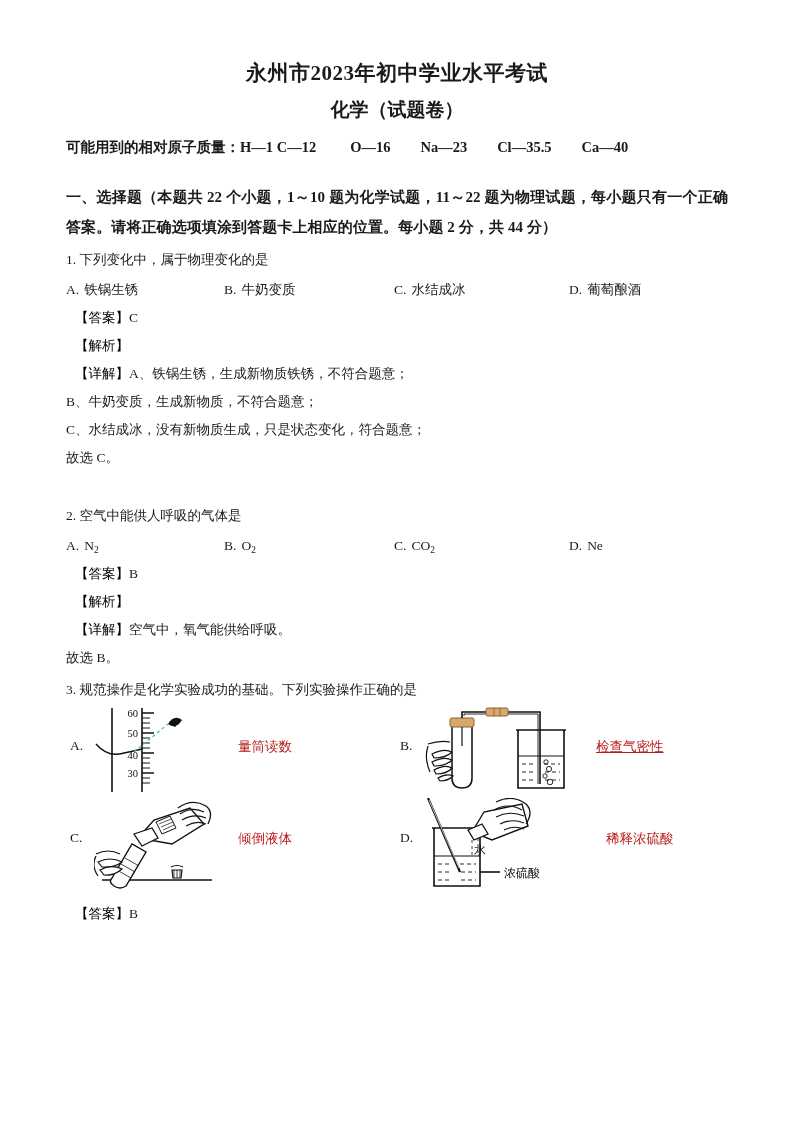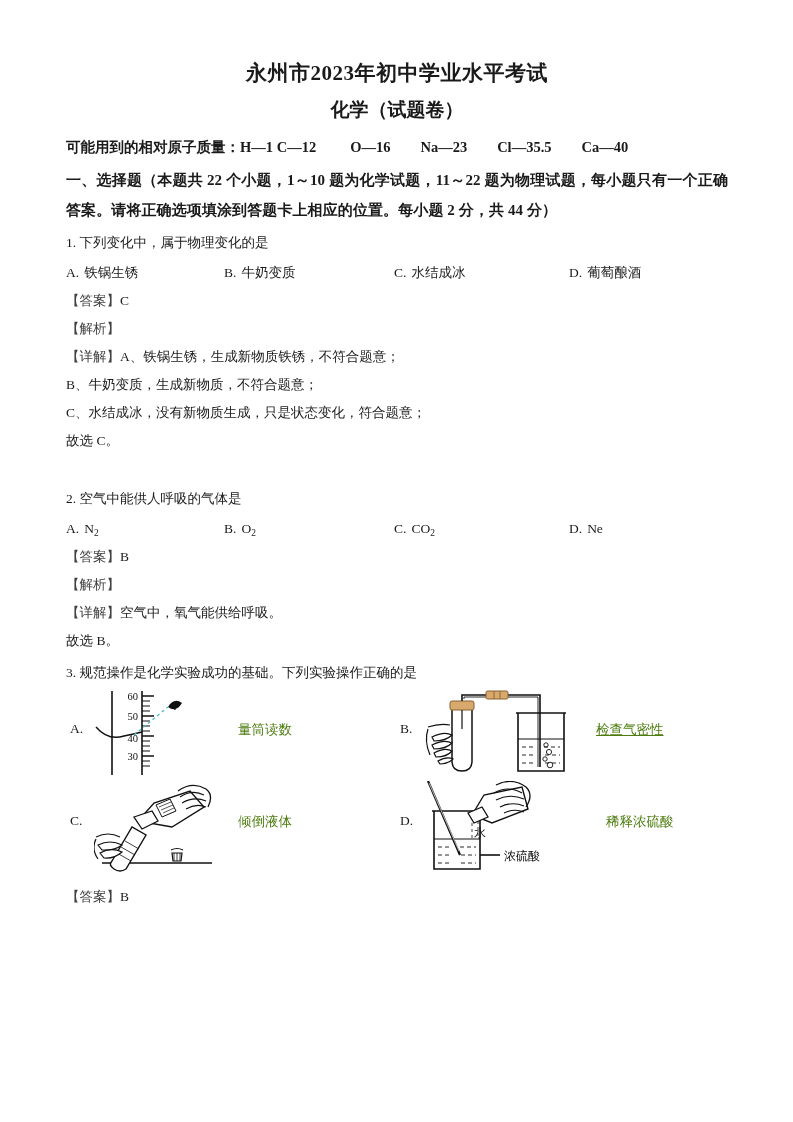--- a/index.html
+++ b/index.html
@@ -42,21 +42,21 @@
     text-align: center;
     font-size: 19px;
     font-weight: bold;
     line-height: 28px;
     margin: 0 0 12px 0;
   }
   .atomic-line {
     font-size: 14.5px;
     font-weight: bold;
     line-height: 22px;
-    margin: 0 0 7px 0;
+    margin: 0 0 24px 0;
     white-space: nowrap;
   }
   .atomic-line .am { display: inline-block; }
   .atomic-line .gap1 { display: inline-block; width: 34px; }
   .atomic-line .gap2 { display: inline-block; width: 30px; }
   .section-line {
     text-align: center;
     font-size: 15px;
     font-weight: bold;
     line-height: 24px;
@@ -95,21 +95,22 @@
   .opt.c4 { left: 503px; }
   .opt .lbl { margin-right: 5px; }
   sub { font-size: 70%; vertical-align: -0.28em; }
 
   .ans-line, .ana-line {
     font-size: 13.5px;
     line-height: 28px;
     margin: 0;
   }
   .marker {
-    color: #404040;
+    color: #000000;
+    margin-left: 9px;
   }
   .detail-line {
     font-size: 13.5px;
     line-height: 28px;
     margin: 0;
   }
   .gap-blank { height: 26px; }
   .fig-row { position: relative; }
   .fig-cell {
     position: absolute;
@@ -117,21 +118,21 @@
   }
   .fig-letter {
     position: absolute;
     font-size: 13.5px;
     font-family: "Liberation Serif", serif;
   }
   .fig-caption {
     position: absolute;
     font-size: 13.5px;
     font-family: "Liberation Sans", sans-serif;
-    color: #4d7c0f;
+    color: #b91c1c;
     white-space: nowrap;
   }
   svg { display: block; }
 </style>
 </head>
 <body>
 
 <div class="page">
 <div class="content">
 

